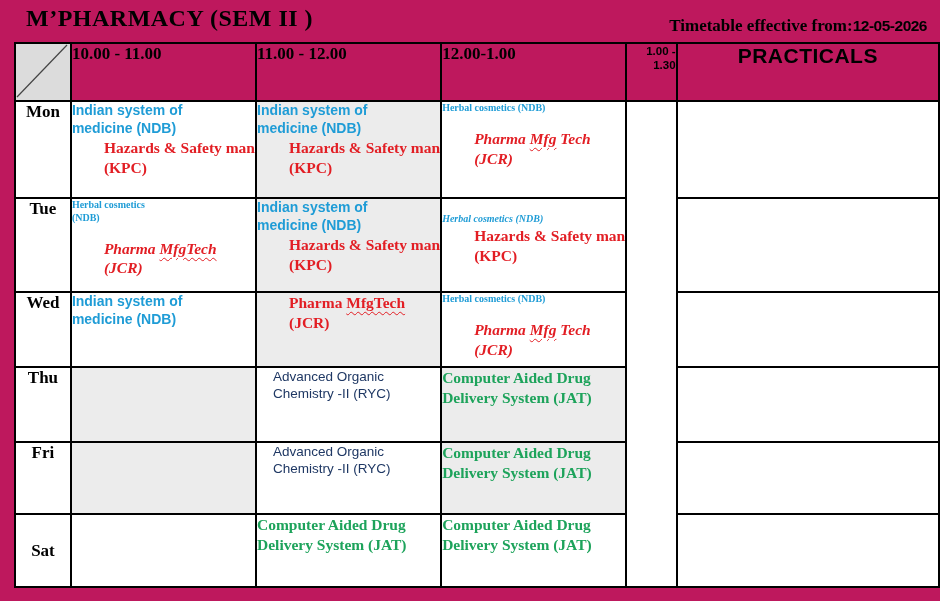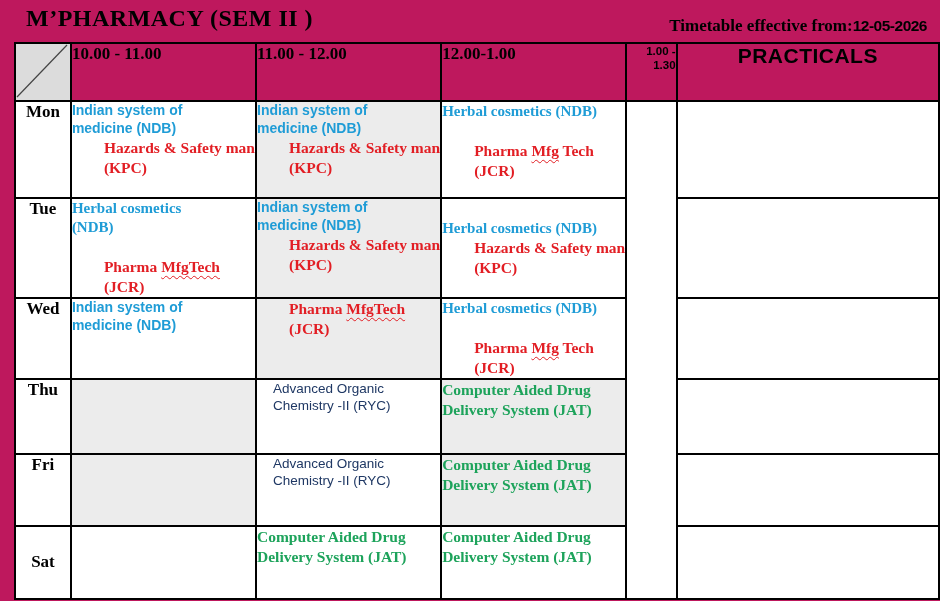--- a/index.html
+++ b/index.html
@@ -21,23 +21,23 @@
            text-align:right;vertical-align:middle;padding-left:5px;white-space:pre-line;line-height:1.25;}
   th.prac{font-family:"Liberation Sans",sans-serif;font-size:21px;font-weight:bold;
           text-align:center;vertical-align:middle;padding-left:12px;letter-spacing:.5px;}
   th.day{font-size:17px;font-weight:bold;text-align:center;vertical-align:top;padding-top:6px;background:#fff;}
   th.day.mid{vertical-align:middle;padding-top:0;}
   td.slot{padding:5px 6px;background:#fff;}
   td.slot.gray{background:var(--cell-gray);}
   td.lunchbody{background:#fff;}
   td.pracbody{background:#fff;}
   .entry{white-space:pre;line-height:1.28;}
-  .entry.gap{margin-top:20px;}
+  .entry.gap{margin-top:14px;font-style:italic;}
   .cyan-sans{font-family:"Liberation Sans",sans-serif;font-size:14px;font-weight:bold;color:var(--cyan);}
-  .cyan-serif{font-family:"Liberation Serif",serif;font-size:15px;font-weight:bold;color:var(--cyan);}
+  .cyan-serif{font-family:"Liberation Serif",serif;font-size:10px;font-weight:bold;color:var(--cyan);}
   .red-serif{font-family:"Liberation Serif",serif;font-size:15.5px;font-weight:bold;color:var(--red);padding-left:32px;}
   .navy-sans{font-family:"Liberation Sans",sans-serif;font-size:13.5px;font-weight:normal;color:var(--navy);padding-left:16px;}
   .green-serif{font-family:"Liberation Serif",serif;font-size:15.5px;font-weight:bold;color:var(--green);}
   .wavy{text-decoration:underline;text-decoration-style:wavy;text-decoration-color:var(--red);
         text-decoration-thickness:1px;text-underline-offset:3px;}
 </style>
 </head>
 <body>
 
 <div class="page">

